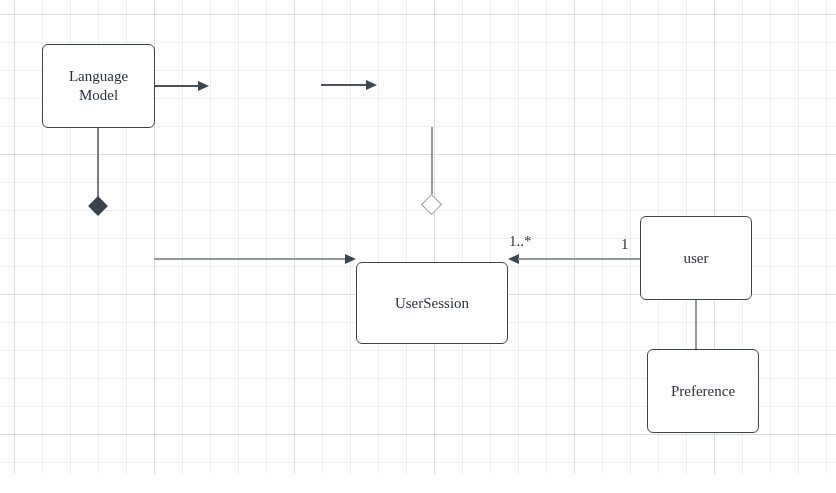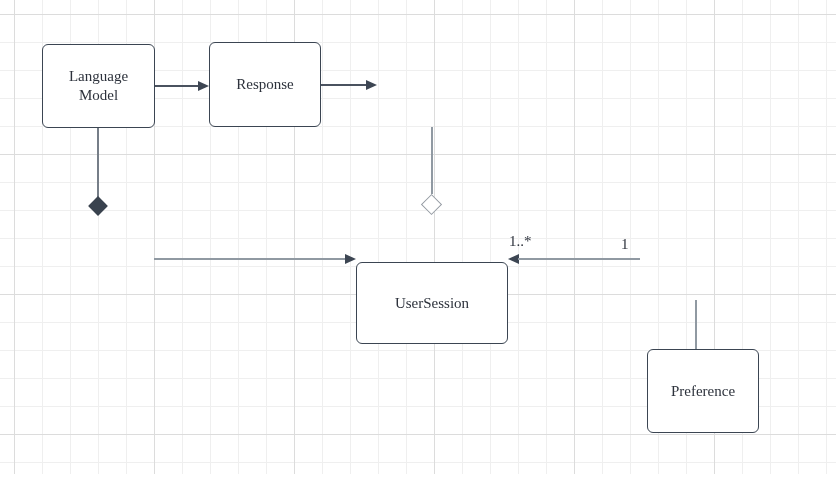--- a/index.html
+++ b/index.html
@@ -52,30 +52,30 @@
 </style>
 </head>
 <body>
 
 <div class="canvas">
 
   <div class="node" style="left:42px;top:44px;width:113px;height:84px;">
     <span>Language Model</span>
   </div>
 
-  <div class="node" style="left:209px;top:42px;width:112px;height:85px;">
-    <span>Response</span>
-  </div>
 
 
 
   <div class="node" style="left:356px;top:218px;width:152px;height:82px;margin-top:44px;">
     <span>UserSession</span>
   </div>
 
+  <div class="node" style="left:640px;top:216px;width:112px;height:84px;">
+    <span>user</span>
+  </div>
 
   <div class="node" style="left:647px;top:349px;width:112px;height:84px;">
     <span>Preference</span>
   </div>
 
   <div class="hline edge-dark" style="left:155px;top:85px;width:44px;"></div>
   <div class="arr-r" style="left:198px;top:81px;"></div>
 
   <div class="hline edge-dark" style="left:321px;top:84px;width:45px;"></div>
   <div class="arr-r" style="left:366px;top:80px;"></div>

